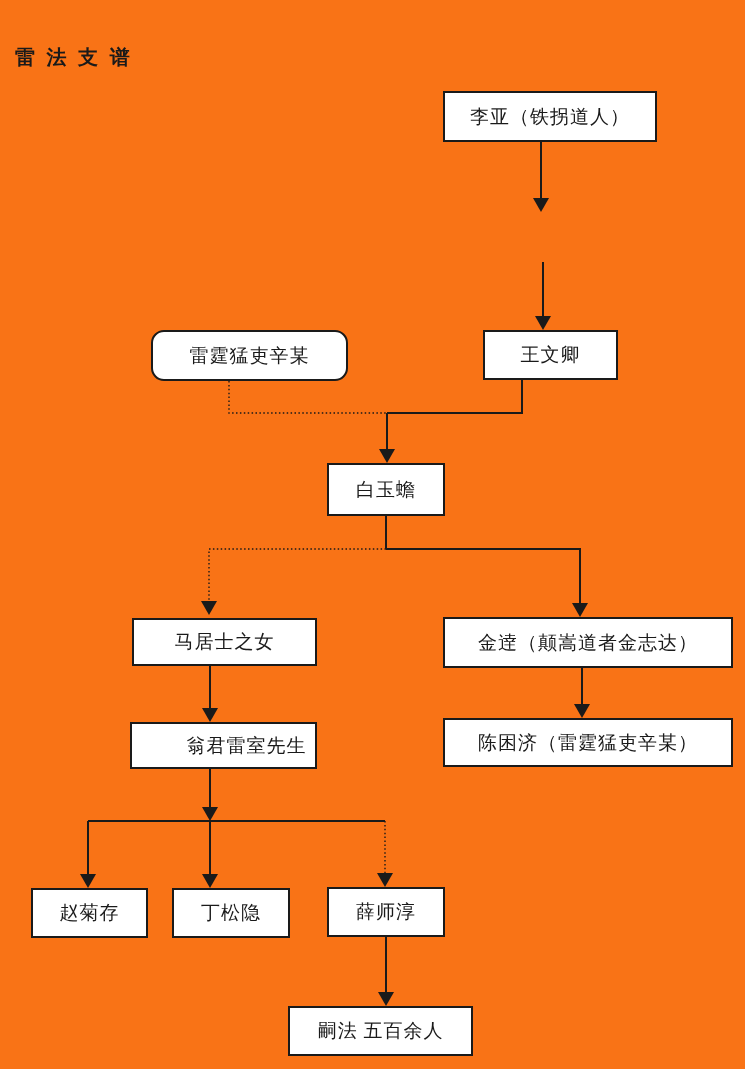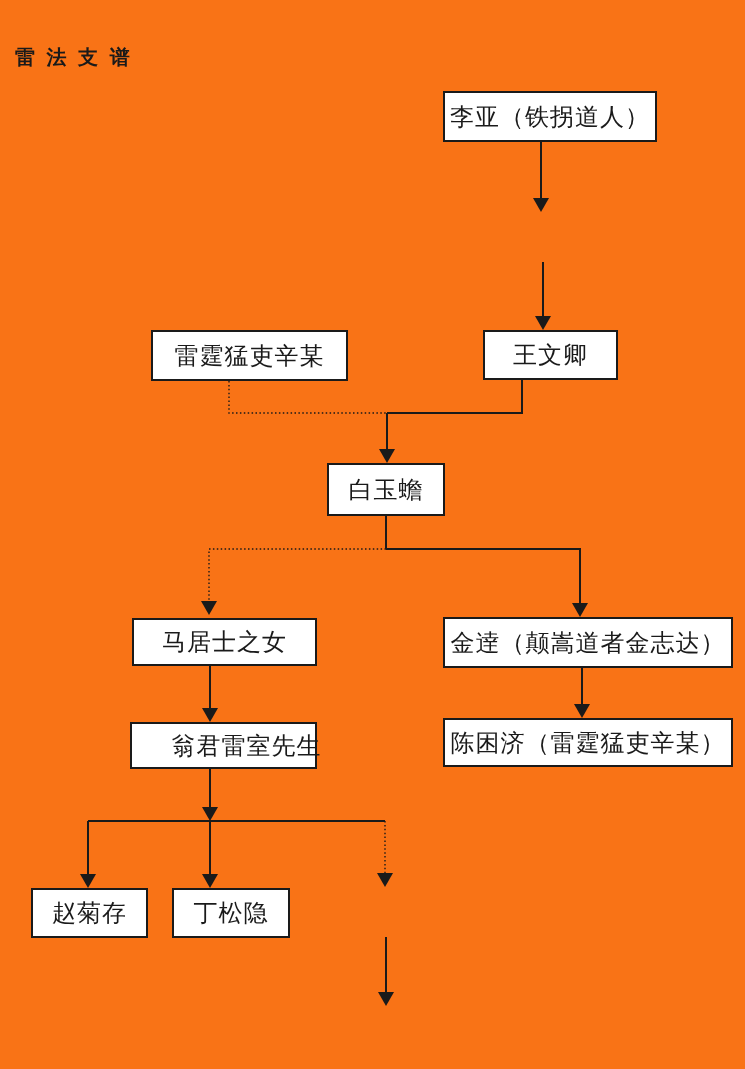--- a/index.html
+++ b/index.html
@@ -15,21 +15,21 @@
     position:absolute;left:15px;top:44px;
     font-size:20px;font-weight:bold;
     letter-spacing:3px;
     font-family:"Liberation Sans","DejaVu Sans",sans-serif;
   }
   .node{
     position:absolute;
     border:2px solid #1a1a1a;
     background:#ffffff;
     display:flex;align-items:center;justify-content:center;
-    font-size:24px;letter-spacing:1px;
+    font-size:19px;letter-spacing:1px;
     box-sizing:border-box;
     white-space:nowrap;
   }
   #edges{position:absolute;left:0;top:0;}
   .solid{stroke:#1a1a1a;stroke-width:2;fill:none;}
   .dotted{stroke:#1a1a1a;stroke-width:1.4;stroke-dasharray:1.5 2.4;fill:none;}
   .head{fill:#1a1a1a;stroke:none;}
 </style>
 </head>
 <body>
@@ -80,33 +80,35 @@
     <path class="dotted" d="M385 821 V873"></path>
     <polygon class="head" points="377,873 393,873 385,887"></polygon>
 
     <path class="solid" d="M386 937 V992"></path>
     <polygon class="head" points="378,992 394,992 386,1006"></polygon>
   </svg>
 
   <div class="node" style="left:443px;top:91px;width:214px;height:51px;">李亚（铁拐道人）</div>
 
 
-  <div class="node" style="left:151px;top:330px;width:197px;height:51px;">雷霆猛吏辛某</div>
+  <div class="node" style="left:151px;top:330px;width:197px;height:51px;border-radius:13px;">雷霆猛吏辛某</div>
 
   <div class="node" style="left:483px;top:330px;width:135px;height:50px;">王文卿</div>
 
   <div class="node" style="left:327px;top:463px;width:118px;height:53px;">白玉蟾</div>
 
   <div class="node" style="left:132px;top:618px;width:185px;height:48px;">马居士之女</div>
 
   <div class="node" style="left:443px;top:617px;width:290px;height:51px;">金逹（颠嵩道者金志达）</div>
 
   <div class="node" style="left:130px;top:722px;width:187px;height:47px;padding-left:46px;">翁君雷室先生</div>
 
   <div class="node" style="left:443px;top:718px;width:290px;height:49px;">陈困济（雷霆猛吏辛某）</div>
 
   <div class="node" style="left:31px;top:888px;width:117px;height:50px;">赵菊存</div>
 
   <div class="node" style="left:172px;top:888px;width:118px;height:50px;">丁松隐</div>
 
+  <div class="node" style="left:327px;top:887px;width:118px;height:50px;">薛师淳</div>
 
+  <div class="node" style="left:288px;top:1006px;width:185px;height:50px;">嗣法 五百余人</div>
 
 </div>
 
 </body></html>

